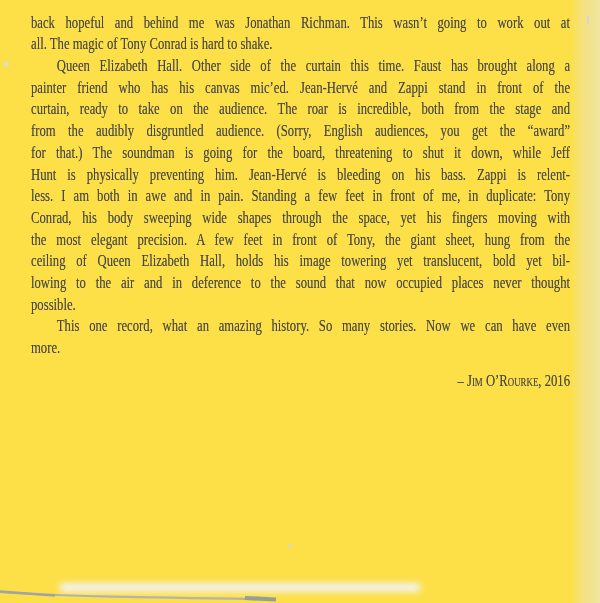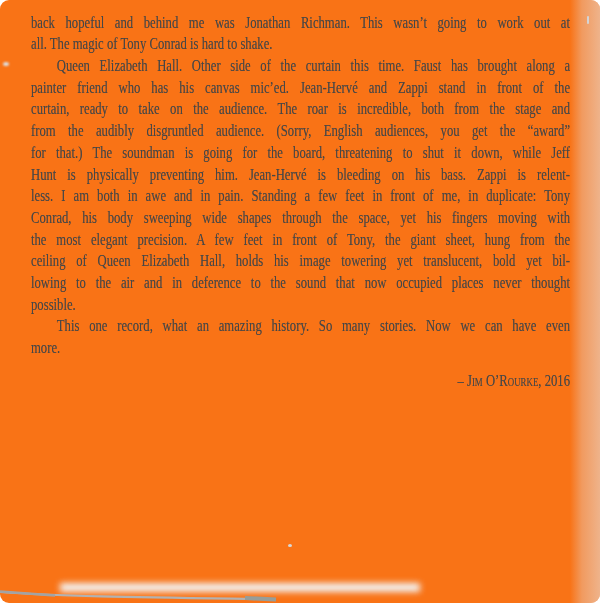--- a/index.html
+++ b/index.html
@@ -44,21 +44,21 @@
   .speck-c{left:587px;top:16px;width:2px;height:8px;border-radius:1px;background:#d4d4d6;filter:blur(0.5px);}
   .smudge{
     position:absolute;left:60px;top:583px;width:360px;height:9px;
     background:#f2f2f2;filter:blur(3px);pointer-events:none;
   }
   .edge-svg{position:absolute;left:0;bottom:0;pointer-events:none;}
 </style>
 </head>
 <body>
 
-<div class="page" style="background: #f97316; border-radius: 9px;">
+<div class="page" style="background: #fde047;">
 
   <div class="textblock" id="textblock" style="color: rgb(71, 71, 71);">
 
   <div class="line j">back hopeful and behind me was Jonathan Richman. This wasn’t going to work out at</div>
       <div class="line">all. The magic of Tony Conrad is hard to shake.</div>
       <div class="line j in">Queen Elizabeth Hall. Other side of the curtain this time. Faust has brought along a</div>
       <div class="line j">painter friend who has his canvas mic’ed. Jean-Hervé and Zappi stand in front of the</div>
       <div class="line j">curtain, ready to take on the audience. The roar is incredible, both from the stage and</div>
       <div class="line j">from the audibly disgruntled audience. (Sorry, English audiences, you get the “award”</div>
       <div class="line j">for that.) The soundman is going for the board, threatening to shut it down, while Jeff</div>

